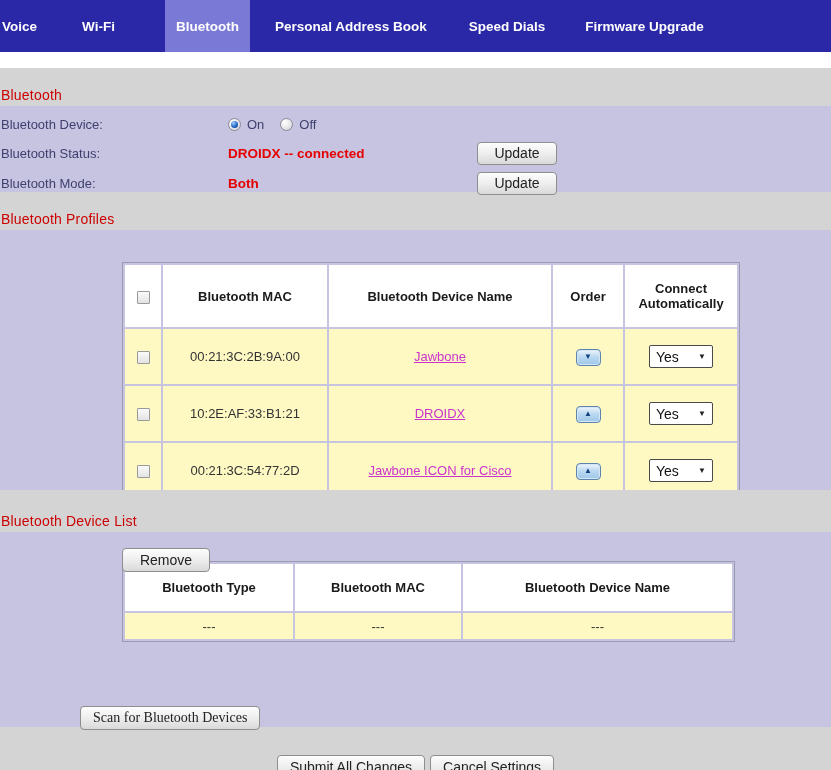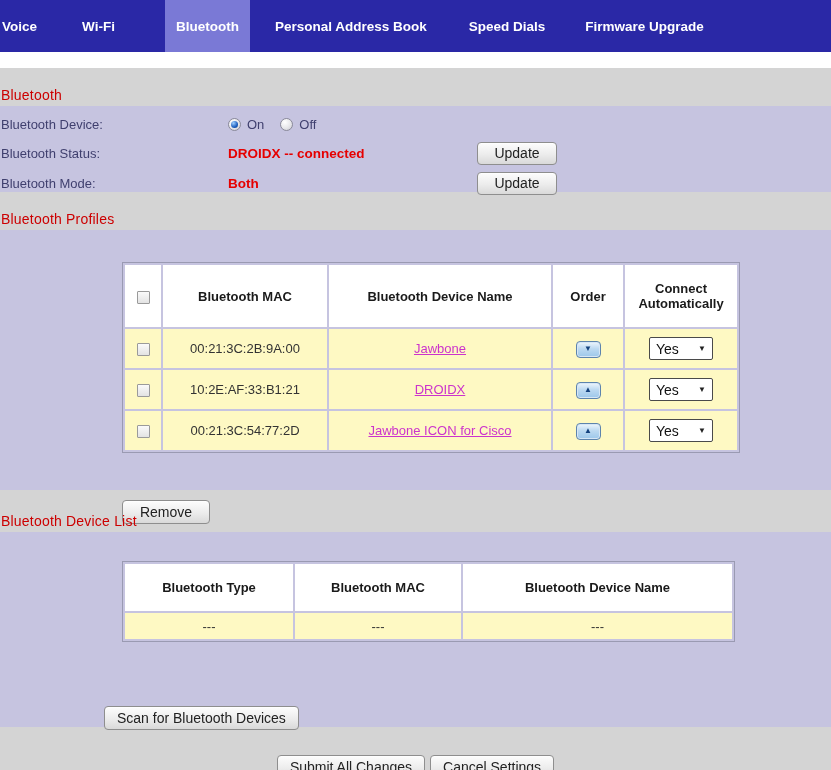--- a/index.html
+++ b/index.html
@@ -78,21 +78,21 @@
     background: linear-gradient(#fdfdfd, #ececec 55%, #d9d9d9);
     border: 1px solid #8e8e8e; border-radius: 4px;
     padding: 2px 12px; height: 23px;
     display: inline-flex; align-items: center; justify-content: center;
     cursor: pointer; white-space: nowrap;
     box-shadow: 0 1px 0 rgba(255,255,255,0.6) inset;
     text-align: center;
   }
   .btn-update { width: 80px; }
   .btn-remove { margin-left: 122px; margin-top: 47px; width: 88px; height: 24px; }
-  .btn-scan   { margin-left: 104px; margin-top: 64px; height: 24px; }
+  .btn-scan   { margin-left: 80px; margin-top: 64px; height: 24px; font-family: Liberation Serif, serif; }
 
   
   table.grid {
     border-collapse: separate; border-spacing: 2px;
     margin-left: 122px;
     border: 1px solid #9a9ab2;
   }
   table.grid th {
     background: #ffffff; color: #1a1a1a;
     font-size: 13px; font-weight: bold; text-align: center;
@@ -128,21 +128,21 @@
   .order-btn {
     width: 25px; height: 17px; border-radius: 4px;
     border: 1px solid #5d84ad;
     background: linear-gradient(#eef6fd, #bcd9f1 45%, #9cc7ea);
     color: #14427e; font-size: 8px; line-height: 1;
     display: inline-flex; align-items: center; justify-content: center;
     cursor: pointer; box-shadow: 0 0 0 1px #d6e6f5 inset;
   }
 
   .fake-select {
-    width: 64px; height: 23px; margin: 8px auto;
+    width: 64px; height: 23px; margin: 16px auto;
     background: #ffffff; border: 1px solid #4a4a4a; border-radius: 2px;
     display: flex; align-items: center; justify-content: space-between;
     padding: 0 6px; cursor: pointer;
   }
   .fake-select .sel-val { font-size: 14px; color: #111111; }
   .fake-select .sel-arrow { font-size: 8px; color: #222222; }
 
   
   .footer {
     height: 43px; background: #d4d4d4;

